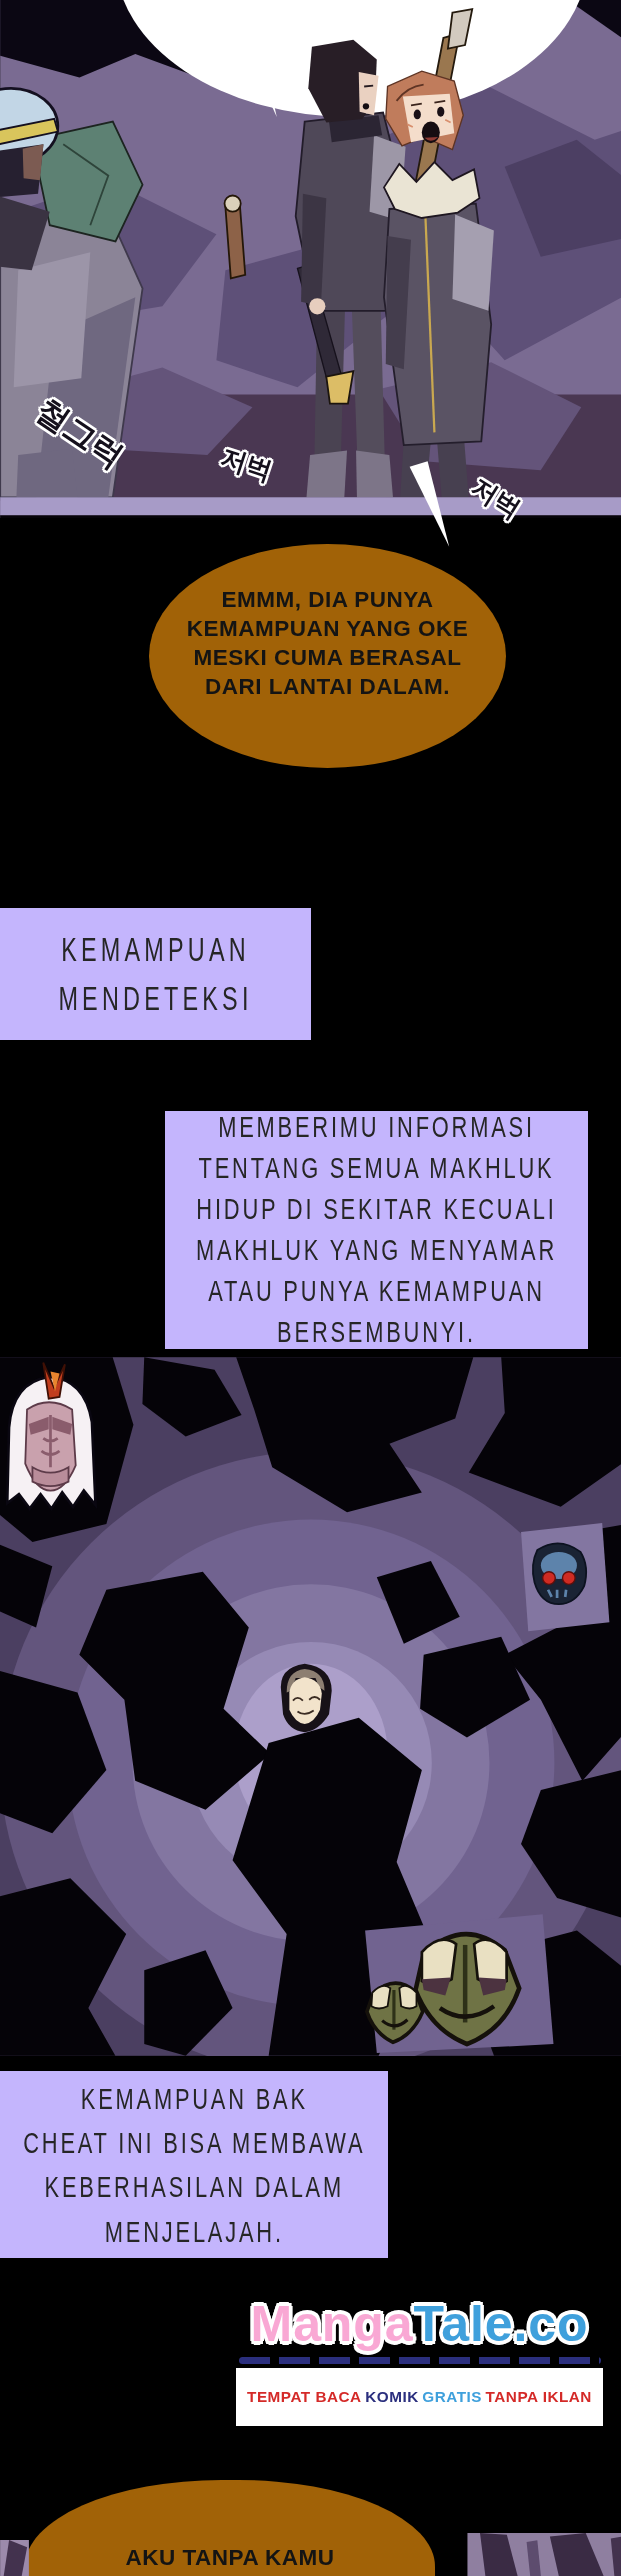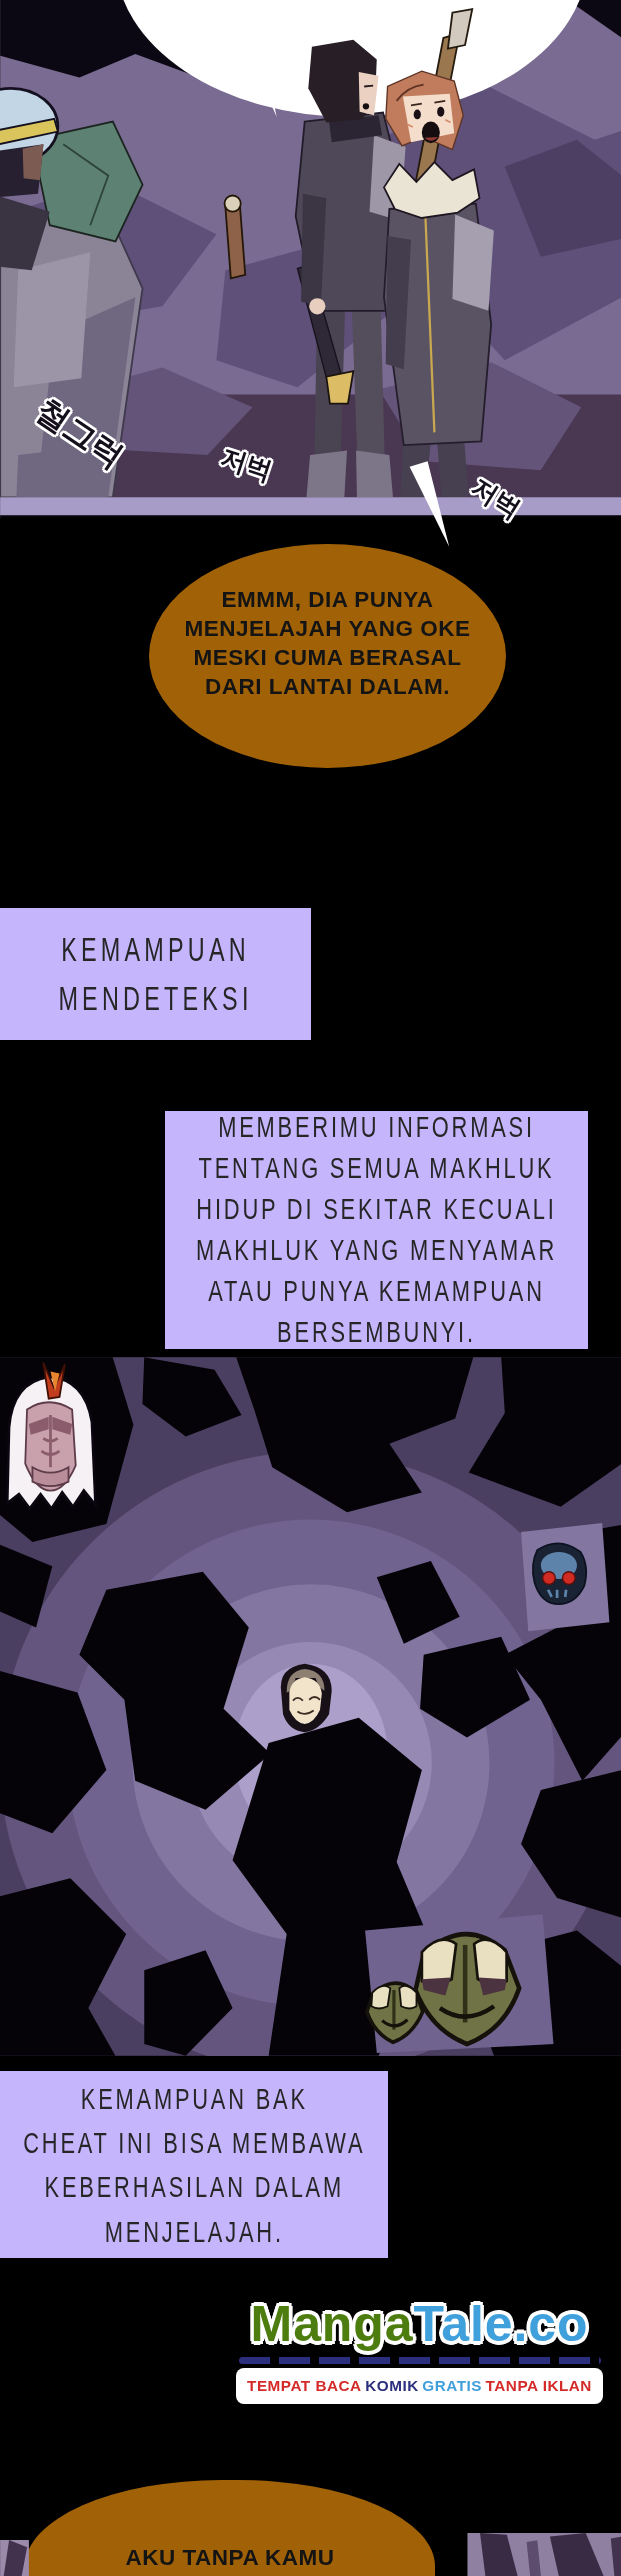--- a/index.html
+++ b/index.html
@@ -45,29 +45,29 @@
                  0 -2.7px 0 #fff,0 2.7px 0 #fff,-2.7px 0 0 #fff,2.7px 0 0 #fff;
   }
 
   
   #footer-logo{text-align:center;}
   .logo-word{
     font-size:50px;font-weight:700;letter-spacing:0.9px;white-space:nowrap;
     text-shadow:-2.7px -2.7px 0 #fff,2.7px -2.7px 0 #fff,-2.7px 2.7px 0 #fff,2.7px 2.7px 0 #fff,
                 0 -3.6px 0 #fff,0 3.6px 0 #fff,-3.6px 0 0 #fff,3.6px 0 0 #fff;
   }
-  .brand-navy{color:#4d7c0f;}
+  .brand-navy{color:#f9a8d4;}
   .brand-blue{color:#3fa0dc;}
   .logo-bar{
     width:362px;height:7.2px;margin:3.6px auto 4.5px auto;border-radius:3.6px;
     background:repeating-linear-gradient(90deg,#2b2f7e 0 31px,rgba(0,0,0,0) 31px 40px);
   }
   .logo-tagline{
-    display:inline-block;background:#fff;border-radius:8px;
-    padding:9px 9px;font-size:15.3px;font-weight:700;letter-spacing:0.5px;white-space:nowrap;
+    display:inline-block;background:#fff;border-radius:0;
+    padding:20px 9px;font-size:15.3px;font-weight:700;letter-spacing:0.5px;white-space:nowrap;
   }
   .tag-red{color:#d42a28;}
   .tag-navy{color:#2b2f7e;}
   .tag-blue{color:#3fa0dc;}
   .logo-tagline span{margin:0 1.8px;}
 </style>
 </head>
 <body>
 
 <div id="page">
@@ -156,21 +156,21 @@
     <div class="abs sfx" style="left:227px;top:440px;font-size:26px;transform:rotate(18deg);transform-origin:left top;">저벅</div>
     <div class="abs sfx" style="left:483px;top:470px;font-size:26px;transform:rotate(32deg);transform-origin:left top;">저벅</div>
   </div>
 
   <svg class="abs" style="left:406px;top:461px;" width="54" height="86" viewBox="0 0 60 95">
     <polygon points="24,0 4,6 48,95" fill="#ffffff"></polygon>
   </svg>
   <div class="abs bubble" style="left:149px;top:544px;width:357px;height:224px;">
     <div class="bubble-text" style="top:41px;">
       <div class="bubble-line">EMMM, DIA PUNYA</div>
-      <div class="bubble-line">MENJELAJAH YANG OKE</div>
+      <div class="bubble-line">KEMAMPUAN YANG OKE</div>
       <div class="bubble-line">MESKI CUMA BERASAL</div>
       <div class="bubble-line">DARI LANTAI DALAM.</div>
     </div>
   </div>
 
   <div id="caption-a" class="abs caption-box" style="left:0;top:908px;width:311px;height:132px;">
     <div class="cap-inner">
       <div class="cap-line">KEMAMPUAN</div>
       <div class="cap-line">MENDETEKSI</div>
     </div>

